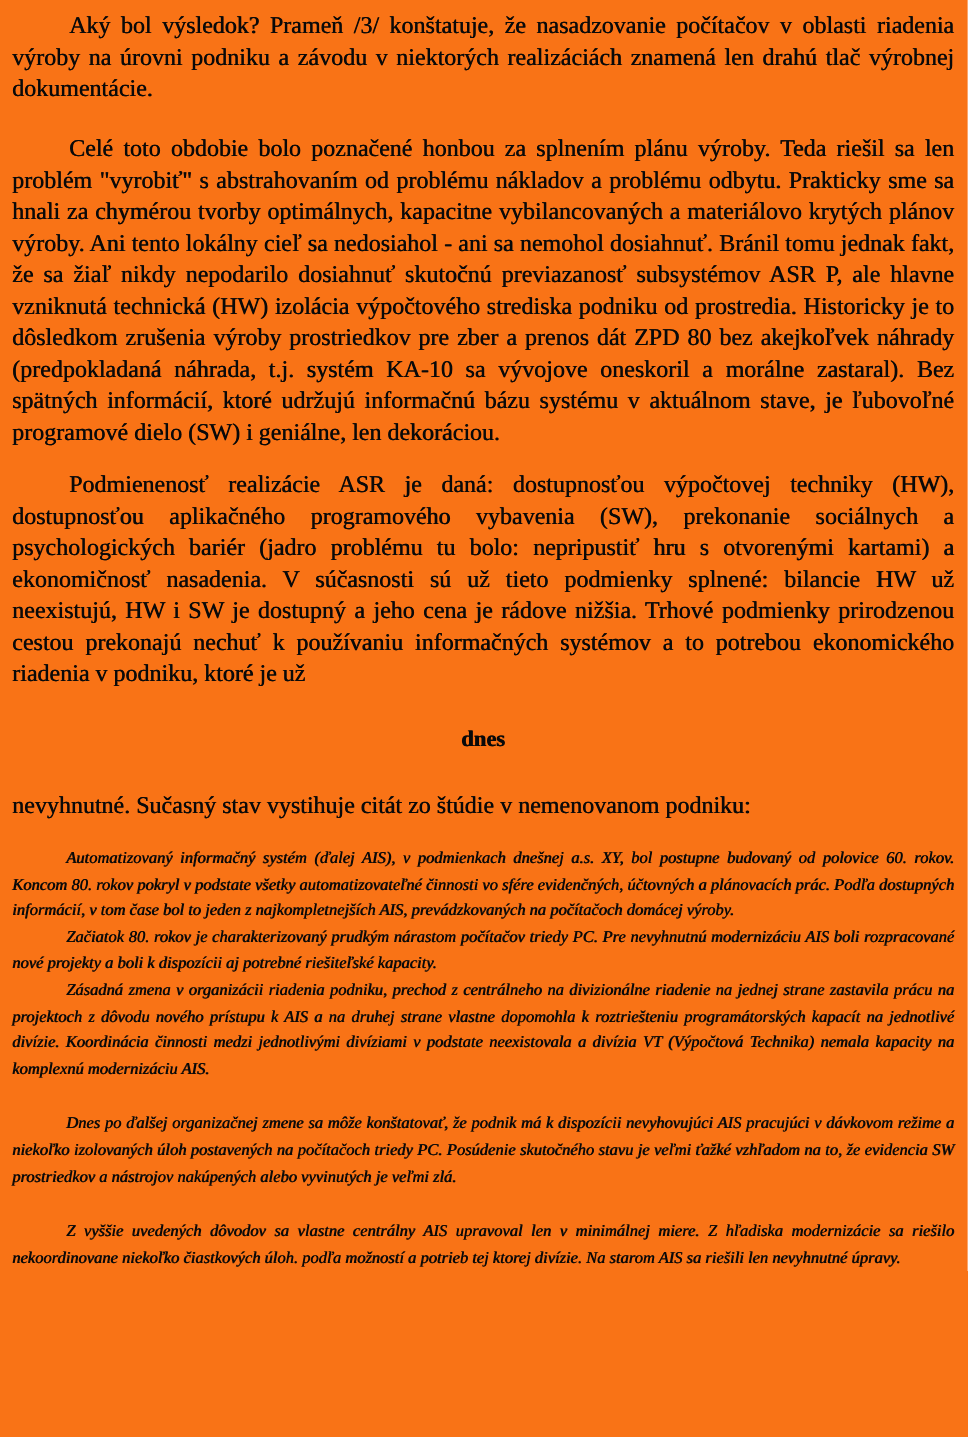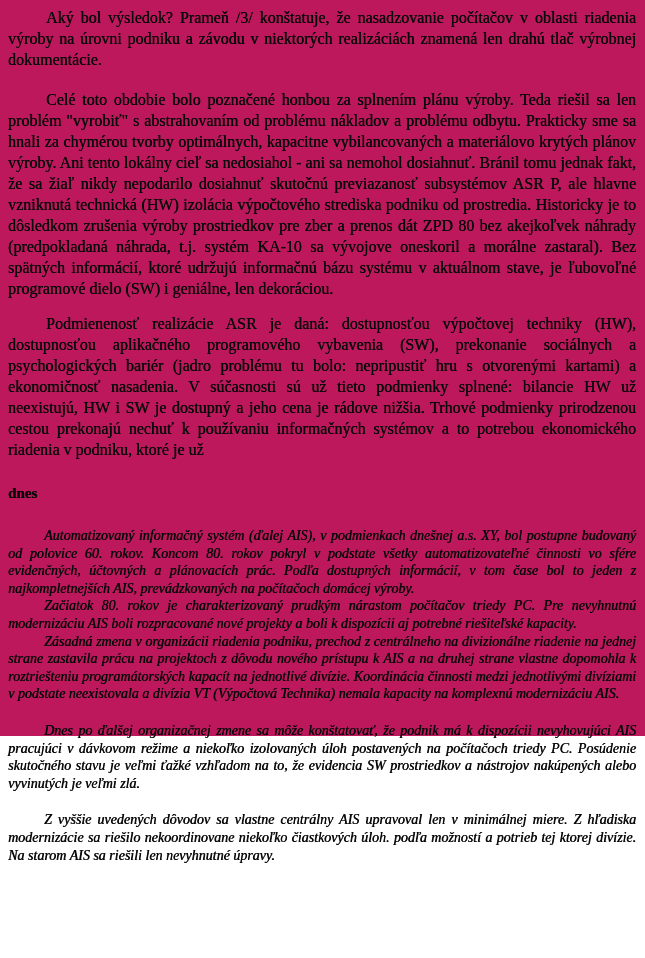--- a/index.html
+++ b/index.html
@@ -10,23 +10,23 @@
   body {
     width: 645px;
     height: 958px;
     overflow: hidden;
     font-family: "Liberation Serif", "DejaVu Serif", serif;
     color: #0a0a0a;
   }
   .page {
     box-sizing: border-box;
     width: 645px;
-    height: 736px;
+    height: 958px;
     padding: 7px 9px 6px 8px;
-    background: #be185d;
+    background: #f97316;
     text-shadow: 0.35px 0 0 currentColor; 
   }
   .para {
     margin: 0 0 19px 0;
     font-size: 16px;
     line-height: 21px;
     text-align: justify;
     text-indent: 38px;
   }
   .para.no-indent {
@@ -34,29 +34,29 @@
   }
   .para.tight {
     margin-bottom: 14px;
   }
   .inline-em {
   }
   .section-heading {
     margin: 25px 0 26px 0;
     font-size: 15px;
     font-weight: bold;
-    text-align: left;
+    text-align: center;
     line-height: 16px;
   }
   .quote-block {
     margin-top: 16px;
   }
   .quote-para {
     margin: 0;
-    font-size: 14px;
+    font-size: 11px;
     line-height: 17.6px;
     font-style: italic;
     text-align: justify;
     text-indent: 36px;
     text-shadow: 0.45px 0 0 currentColor;
   }
   .quote-para.gap-before {
     margin-top: 19px;
   }
 </style>
@@ -72,20 +72,23 @@
   <p class="para tight">
     <span>Celé toto obdobie bolo poznačené honbou za splnením plánu výroby. Teda riešil sa len problém "</span><span class="inline-em">vyrobiť</span><span>" s abstrahovaním od problému nákladov a problému odbytu. Prakticky sme sa hnali za chymérou tvorby optimálnych, kapacitne vybilancovaných a materiálovo krytých plánov výroby. Ani tento lokálny cieľ sa nedosiahol - ani sa nemohol dosiahnuť. Bránil tomu jednak fakt, že sa žiaľ nikdy nepodarilo dosiahnuť skutočnú previazanosť subsystémov ASR P, ale hlavne vzniknutá technická (HW) izolácia výpočtového strediska podniku od prostredia. Historicky je to dôsledkom zrušenia výroby prostriedkov pre zber a prenos dát ZPD 80 bez akejkoľvek náhrady (predpokladaná náhrada, t.j. systém KA-10 sa vývojove oneskoril a morálne zastaral). Bez spätných informácií, ktoré udržujú informačnú bázu systému v aktuálnom stave, je ľubovoľné programové dielo (SW) i geniálne, len dekoráciou.</span>
   </p>
 
   <p class="para">
     <span>Podmienenosť realizácie ASR je daná: dostupnosťou výpočtovej techniky (HW), dostupnosťou aplikačného programového vybavenia (SW), prekonanie sociálnych a psychologických bariér (jadro problému tu bolo: nepripustiť </span><span class="inline-em">hru s otvorenými kartami</span><span>) a ekonomičnosť nasadenia. V súčasnosti sú už tieto podmienky splnené: bilancie HW už neexistujú, HW i SW je dostupný a jeho cena je rádove nižšia. Trhové podmienky prirodzenou cestou prekonajú nechuť k používaniu informačných systémov a to potrebou ekonomického riadenia v podniku, ktoré je už</span>
   </p>
 
   <div class="section-heading">dnes</div>
 
+  <p class="para no-indent tight">
+    <span>nevyhnutné. Sučasný stav vystihuje citát zo štúdie v nemenovanom podniku:</span>
+  </p>
 
   <div class="quote-block">
     <p class="quote-para">Automatizovaný informačný systém (ďalej AIS), v podmienkach dnešnej a.s. XY, bol postupne budovaný od polovice 60. rokov. Koncom 80. rokov pokryl v podstate všetky  automatizovateľné činnosti vo sfére evidenčných, účtovných a plánovacích prác. Podľa dostupných informácií, v tom čase bol to jeden z najkompletnejších AIS, prevádzkovaných na počítačoch domácej výroby.</p>
     <p class="quote-para">Začiatok 80. rokov je charakterizovaný prudkým nárastom počítačov triedy PC. Pre nevyhnutnú modernizáciu AIS boli rozpracované nové projekty a boli k dispozícii aj potrebné riešiteľské kapacity.</p>
     <p class="quote-para">Zásadná zmena v organizácii riadenia podniku, prechod z centrálneho na divizionálne riadenie na jednej strane zastavila prácu na projektoch z dôvodu nového prístupu k AIS a na druhej strane vlastne dopomohla k roztriešteniu programátorských kapacít na jednotlivé divízie. Koordinácia činnosti medzi jednotlivými divíziami v podstate neexistovala a divízia VT (Výpočtová Technika) nemala kapacity na komplexnú modernizáciu AIS.</p>
     <p class="quote-para gap-before">Dnes po ďalšej organizačnej zmene sa môže konštatovať, že podnik má k dispozícii nevyhovujúci AIS pracujúci v dávkovom režime a niekoľko izolovaných úloh postavených na počítačoch triedy PC. Posúdenie skutočného stavu je veľmi ťažké vzhľadom na to, že evidencia SW prostriedkov a nástrojov nakúpených alebo vyvinutých je veľmi zlá.</p>
     <p class="quote-para gap-before">Z vyššie uvedených dôvodov sa vlastne centrálny AIS upravoval len v minimálnej miere. Z hľadiska modernizácie sa riešilo nekoordinovane niekoľko čiastkových úloh. podľa možností a potrieb tej ktorej divízie. Na starom AIS sa riešili len nevyhnutné úpravy.</p>
   </div>
 
 </div>

